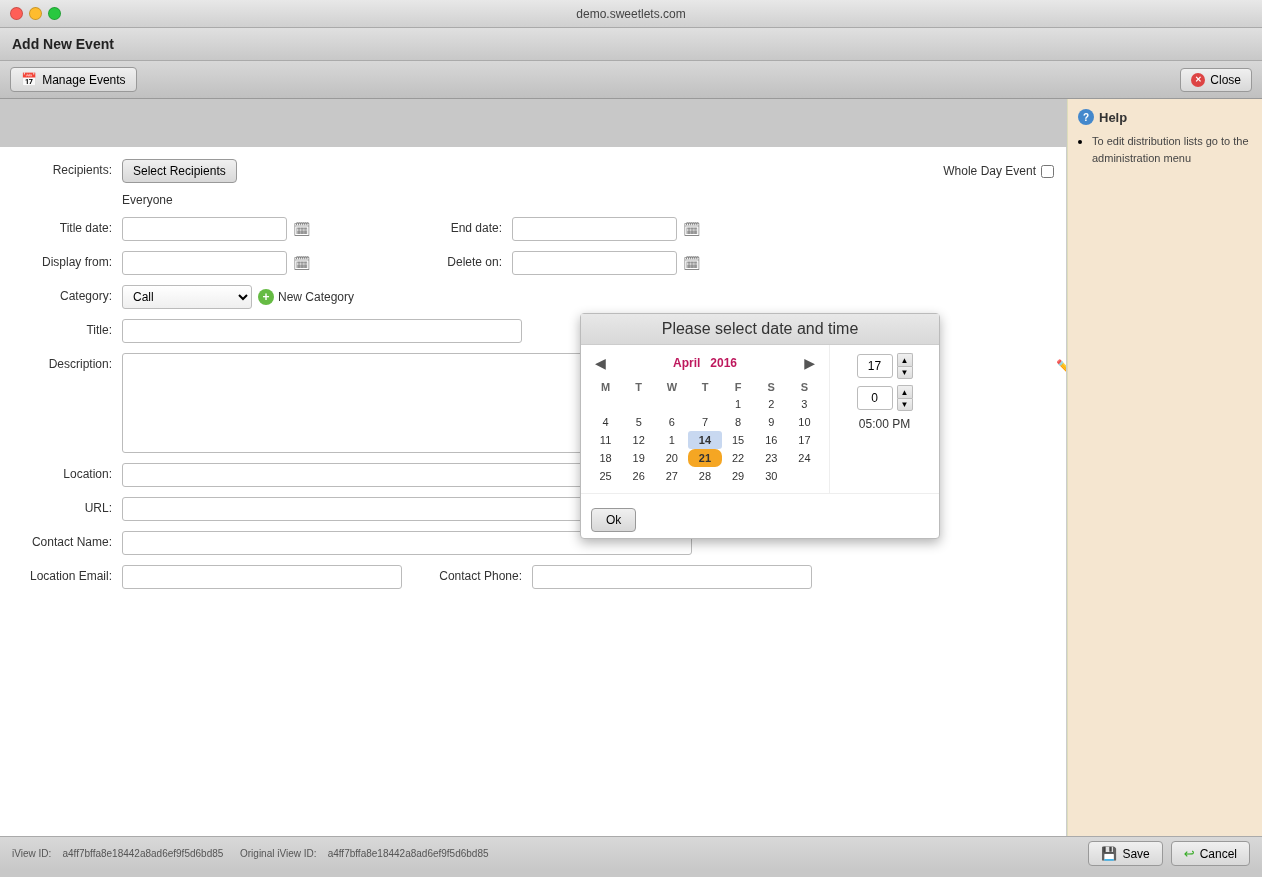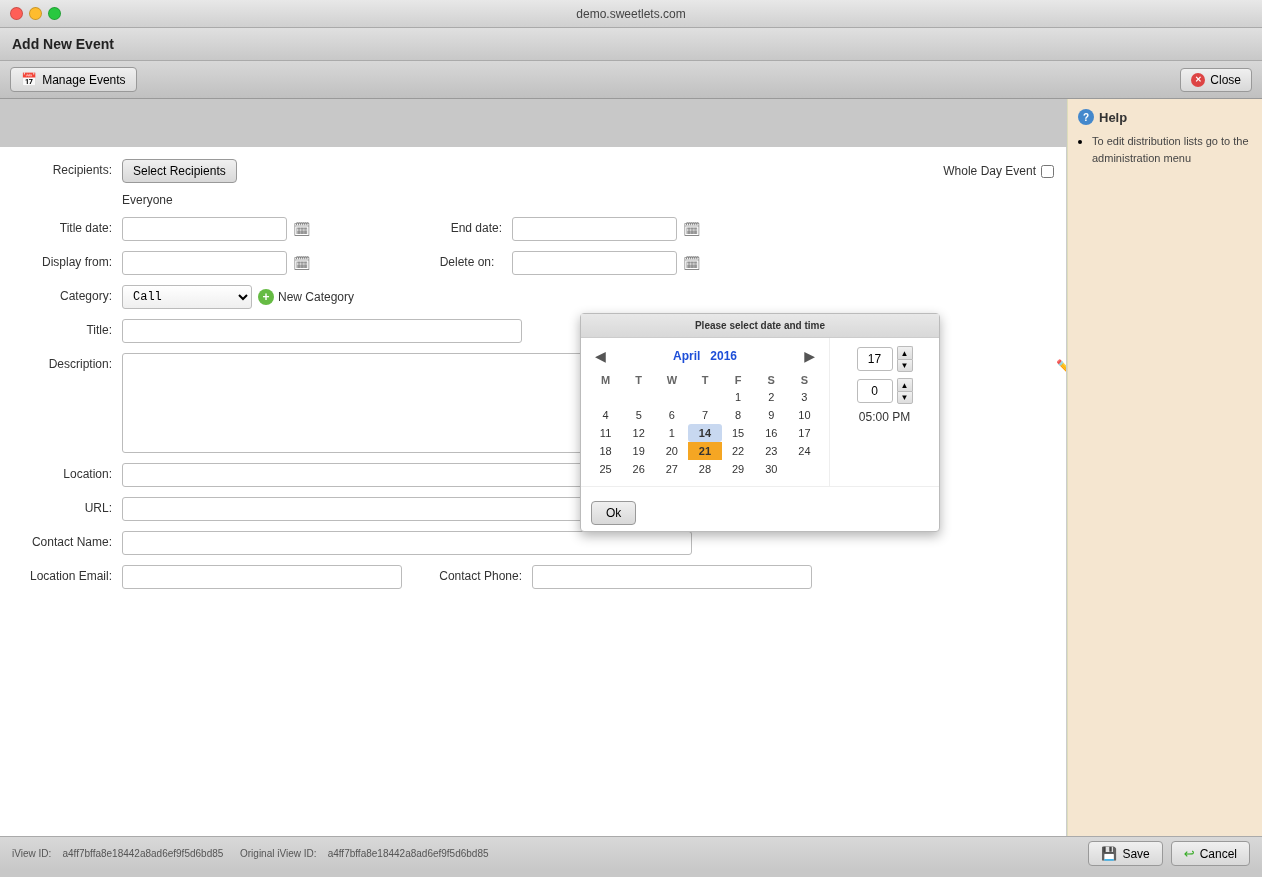--- a/index.html
+++ b/index.html
@@ -133,21 +133,20 @@
 
     .select-dropdown {
       border: 1px solid #bbb;
       border-radius: 3px;
       padding: 3px 6px;
       font-size: 12px;
       background: linear-gradient(to bottom, #fff, #efefef);
       height: 24px;
       width: 130px;
       cursor: pointer;
-      font-family: Liberation Mono, monospace;
     }
 
     .new-cat-btn {
       background: none;
       border: none;
       cursor: pointer;
       font-size: 12px;
       color: #333;
       display: flex;
       align-items: center;
@@ -203,43 +202,43 @@
       border-radius: 4px;
       box-shadow: 0 4px 12px rgba(0,0,0,0.3);
       width: 360px;
       z-index: 100;
     }
     .cal-header {
       background: linear-gradient(to bottom, #e8e8e8, #d8d8d8);
       border-bottom: 1px solid #ccc;
       padding: 6px 10px;
       text-align: center;
-      font-size: 10px;
-      font-weight: bold;
+      font-size: 16px;
+      font-weight: normal;
       color: #333;
     }
     .cal-body { display: flex; gap: 0; }
     .cal-left { padding: 8px; flex: 1; }
     .cal-right { padding: 8px; width: 110px; border-left: 1px solid #eee; display: flex; flex-direction: column; align-items: center; gap: 6px; }
 
     .cal-nav {
       display: flex;
       align-items: center;
       justify-content: space-between;
       margin-bottom: 6px;
     }
     .cal-nav-btn {
       background: none; border: none; cursor: pointer; font-size: 14px; color: #555; padding: 2px 6px;
     }
-    .cal-month-year { font-size: 12px; font-weight: bold; color: #1d4ed8; }
+    .cal-month-year { font-size: 12px; font-weight: bold; color: #be185d; }
 
     .cal-grid { width: 100%; border-collapse: collapse; }
     .cal-grid th { font-size: 11px; color: #666; text-align: center; padding: 2px 4px; font-weight: 600; }
     .cal-grid td { text-align: center; padding: 3px 4px; font-size: 11px; cursor: pointer; color: #333; }
-    .cal-today { background: #f5a623 !important; border-radius: 0; color: #333 !important; font-weight: bold; }
+    .cal-today { background: #f5a623 !important; border-radius: 7px; color: #333 !important; font-weight: bold; }
     .cal-selected { background: #c8d8f0 !important; border-radius: 3px; font-weight: bold; }
 
     .time-spinner {
       display: flex;
       align-items: center;
       gap: 4px;
     }
     .spinner-input {
       width: 36px;
       height: 26px;
@@ -386,21 +385,21 @@
         <button class="date-icon-btn">🗓</button>
       </div>
     </div>
 
     <div class="form-row">
       <div class="form-label">Display from:</div>
       <div class="form-content" style="max-width:310px;">
         <input type="text" class="date-input" style="">
         <button class="date-icon-btn">🗓</button>
       </div>
-      <div class="form-label" style="width:80px; text-align:center; padding-right:10px;">Delete on:</div>
+      <div class="form-label" style="width:80px; text-align:right; padding-right:10px;">Delete on:</div>
       <div class="form-content">
         <input type="text" class="date-input" style="">
         <button class="date-icon-btn">🗓</button>
       </div>
     </div>
 
     <div class="form-row">
       <div class="form-label">Category:</div>
       <div class="form-content">
         <select class="select-dropdown">

